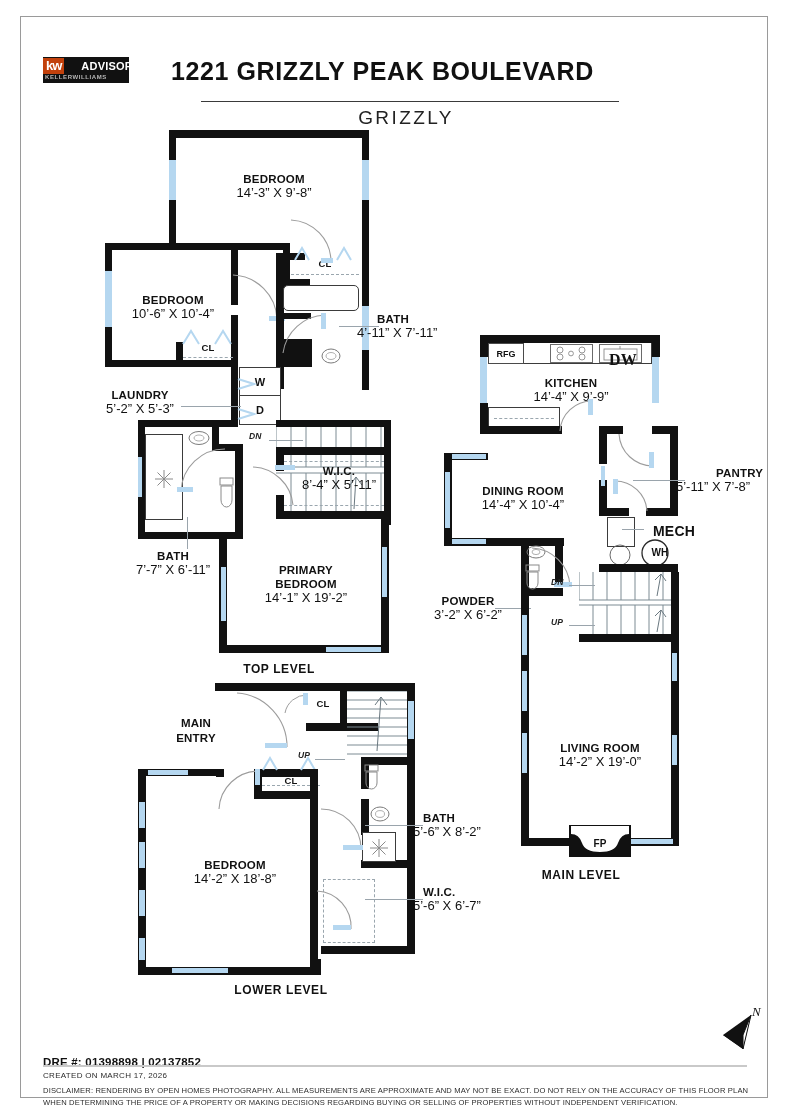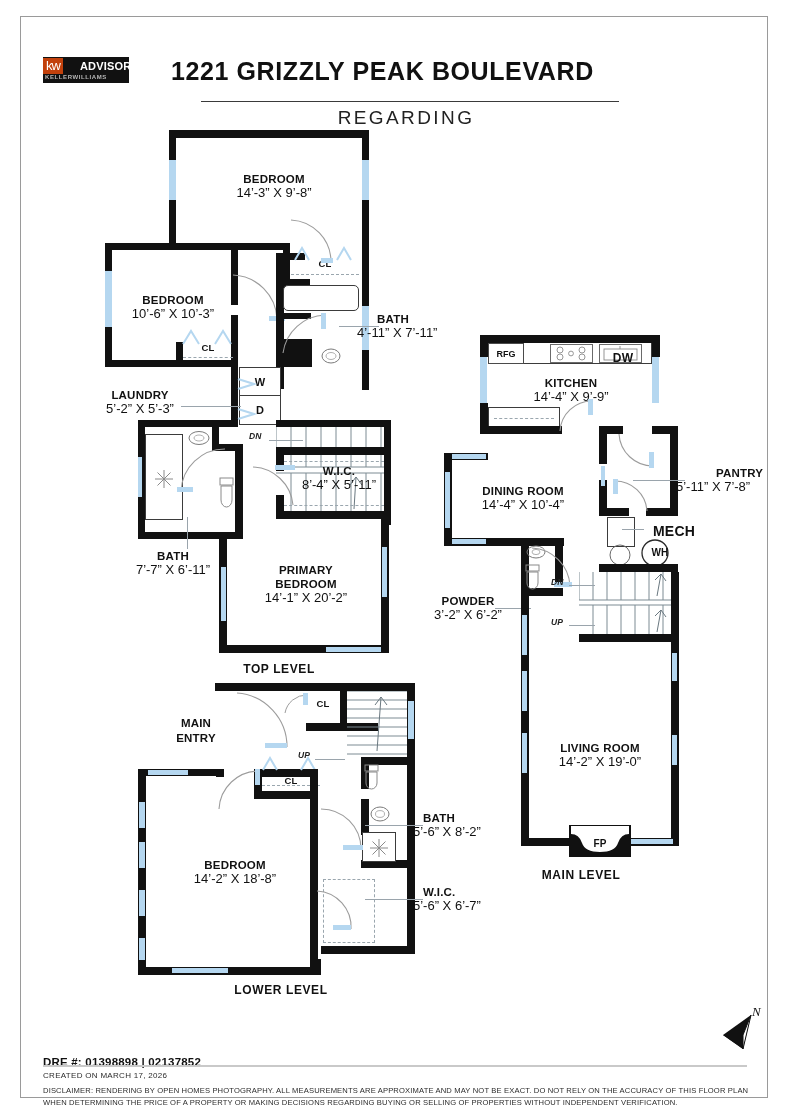--- a/index.html
+++ b/index.html
@@ -2,21 +2,21 @@
 <html><head>
 <meta charset="utf-8">
 <style>
   html,body{margin:0;padding:0;background:#ffffff;}
   body{width:792px;height:1120px;font-family:"Liberation Sans",sans-serif;color:#111;position:relative;overflow:hidden;}
   .page{position:absolute;left:20px;top:16px;width:748px;height:1082px;border:1px solid #9a9a9a;box-sizing:border-box;background:#fff;}
 
   
   .logo-kw{position:absolute;left:22px;top:40px;width:86px;height:26px;background:#111;overflow:hidden;}
   .logo-kw .kwtop{position:absolute;left:0;top:1px;width:86px;height:16px;display:flex;align-items:center;}
-  .logo-kw .kwmark{background:#c2410c;color:#fff;font-weight:400;font-size:13px;line-height:13px;padding:1px 3px 2px 3px;letter-spacing:-1px;font-family:"Liberation Sans",sans-serif;}
+  .logo-kw .kwmark{background:#c2410c;color:#fff;font-weight:700;font-size:13px;line-height:13px;padding:1px 3px 2px 3px;letter-spacing:-1px;font-family:"Liberation Sans",sans-serif;}
   .logo-kw .kwadv{color:#fff;font-weight:700;font-size:11px;letter-spacing:.2px;margin-left:17px;}
   .logo-kw .kwsub{position:absolute;left:2px;top:17px;width:84px;font-size:6px;letter-spacing:.6px;color:#b9b9b9;font-weight:700;}
   .logo-home{position:absolute;left:22px;top:68px;width:86px;height:52px;background:#0d0d0d;overflow:hidden;}
   .logo-home .lh-the{position:absolute;left:40px;top:5px;font-family:"Liberation Serif",serif;font-style:italic;font-size:9px;color:#ddd;}
   .logo-home .lh-home{position:absolute;left:6px;top:13px;width:74px;text-align:center;font-family:"Liberation Serif",serif;font-size:21px;letter-spacing:2px;color:#f3f3f3;}
   .logo-home .lh-factor{position:absolute;left:34px;top:34px;font-family:"Liberation Serif",serif;font-style:italic;font-size:10px;color:#cfcfcf;}
 
   .title{position:absolute;left:150px;top:40px;width:470px;font-size:25px;font-weight:700;letter-spacing:.6px;}
   .title-rule{position:absolute;left:180px;top:84px;width:418px;height:1px;background:#3a3a3a;}
   .subtitle{position:absolute;left:150px;top:90px;width:470px;text-align:center;font-size:19px;letter-spacing:2.4px;font-weight:400;color:#222;}
@@ -59,21 +59,21 @@
     <div class="kwtop">
       <span class="kwmark">kw</span>
       <span class="kwadv">ADVISORS</span>
     </div>
     <div class="kwsub">KELLERWILLIAMS</div>
   </div>
 
 
   <div class="title">1221 GRIZZLY PEAK BOULEVARD</div>
   <div class="title-rule"></div>
-  <div class="subtitle">REGARDING</div>
+  <div class="subtitle">GRIZZLY</div>
 
   <div>
 
     <div class="w" style="left:148px;top:113px;width:7px;height:120px;"></div>
     <div class="win" style="left:148px;top:143px;width:7px;height:40px;"></div>
     <div class="w" style="left:148px;top:113px;width:200px;height:8px;"></div>
     <div class="w" style="left:341px;top:113px;width:7px;height:120px;"></div>
     <div class="win" style="left:341px;top:143px;width:7px;height:40px;"></div>
     <div class="w" style="left:148px;top:226px;width:117px;height:7px;"></div>
     <div class="w" style="left:262px;top:226px;width:7px;height:48px;"></div>
@@ -85,21 +85,21 @@
 
     <div class="w" style="left:84px;top:226px;width:72px;height:7px;"></div>
     <div class="w" style="left:84px;top:226px;width:7px;height:124px;"></div>
     <div class="win" style="left:84px;top:254px;width:7px;height:56px;"></div>
     <div class="w" style="left:84px;top:343px;width:130px;height:7px;"></div>
     <div class="w" style="left:210px;top:226px;width:7px;height:62px;"></div>
     <div class="w" style="left:210px;top:298px;width:7px;height:52px;"></div>
 
     <div class="lbl" style="left:92px;top:277px;width:120px;">
       <span>BEDROOM</span>
-      <span class="dim">10’-6” X 10’-3”</span>
+      <span class="dim">10’-6” X 10’-4”</span>
     </div>
 
     <div class="w" style="left:155px;top:325px;width:7px;height:25px;"></div>
     <div class="dash" style="left:162px;top:340px;width:50px;"></div>
     <div class="lblsm" style="left:160px;top:325px;width:54px;">CL</div>
     <div class="door" style="left:160px;top:312px;">
       <svg width="58" height="16" viewBox="0 0 58 16">
           <path d="M2 15 L10 2 L18 15" fill="none" stroke="#b5d7f0" stroke-width="2"></path>
           <path d="M34 15 L42 2 L50 15" fill="none" stroke="#b5d7f0" stroke-width="2"></path>
         </svg>
@@ -268,21 +268,21 @@
 
     <div class="w" style="left:198px;top:515px;width:8px;height:120px;"></div>
     <div class="win" style="left:200px;top:550px;width:5px;height:54px;"></div>
     <div class="w" style="left:198px;top:628px;width:170px;height:8px;"></div>
     <div class="win" style="left:305px;top:630px;width:56px;height:5px;"></div>
     <div class="w" style="left:360px;top:494px;width:8px;height:142px;"></div>
     <div class="win" style="left:361px;top:530px;width:5px;height:50px;"></div>
     <div class="lbl" style="left:225px;top:546px;width:120px;line-height:14px;">
       <span>PRIMARY</span><br>
       <span>BEDROOM</span>
-      <span class="dim">14’-1” X 20’-2”</span>
+      <span class="dim">14’-1” X 19’-2”</span>
     </div>
 
     <div class="lvl" style="left:178px;top:645px;width:160px;">TOP LEVEL</div>
   </div>
 
   <div>
 
     <div class="w" style="left:459px;top:318px;width:180px;height:8px;"></div>
     <div class="w" style="left:459px;top:318px;width:8px;height:22px;"></div>
     <div class="w" style="left:631px;top:318px;width:8px;height:22px;"></div>
@@ -298,21 +298,21 @@
             <circle cx="20" cy="8.5" r="2.4"></circle>
           </g>
         </svg>
     </div>
     <div class="appl" style="left:578px;top:327px;width:43px;height:19px;border-color:#6a6a6a;">
       <svg width="41" height="17" viewBox="0 0 41 17">
           <rect x="4" y="4" width="33" height="11" fill="none" stroke="#8a8a8a" stroke-width=".9"></rect>
           <line x1="20" y1="1" x2="20" y2="4" stroke="#8a8a8a" stroke-width=".9"></line>
         </svg>
     </div>
-    <div class="lblsm" style="left:582px;top:334px;width:40px;font-size:12px;">DW</div>
+    <div class="lblsm" style="left:582px;top:334px;width:40px;font-size:16px;font-family:Liberation Serif, serif;">DW</div>
     <div class="win" style="left:459px;top:340px;width:7px;height:46px;"></div>
     <div class="win" style="left:631px;top:340px;width:7px;height:46px;"></div>
     <div class="lbl" style="left:477px;top:360px;width:146px;">
       <span>KITCHEN</span>
       <span class="dim">14’-4” X 9’-9”</span>
     </div>
 
     <div class="w" style="left:459px;top:386px;width:8px;height:30px;"></div>
     <div class="thin" style="left:467px;top:390px;width:72px;height:22px;"></div>
     <div class="dash" style="left:473px;top:401px;width:60px;"></div>

